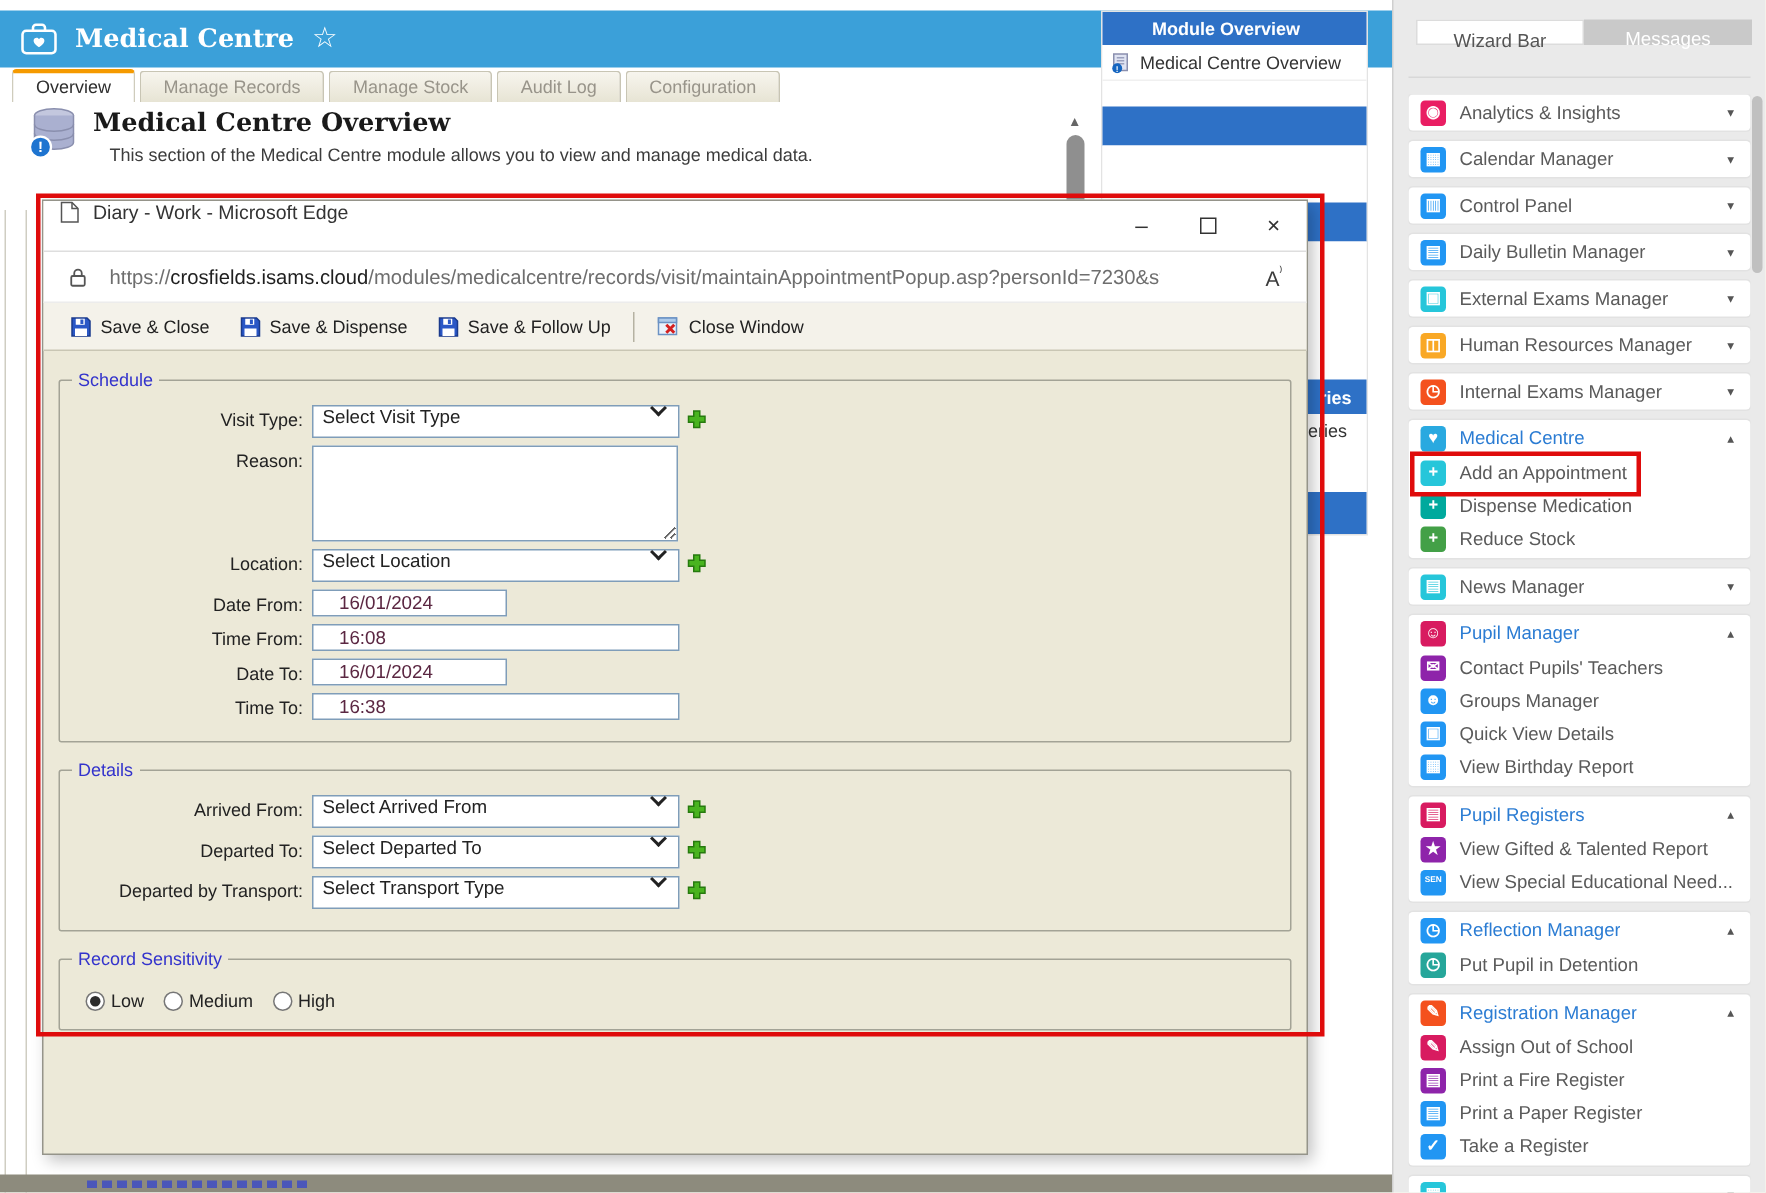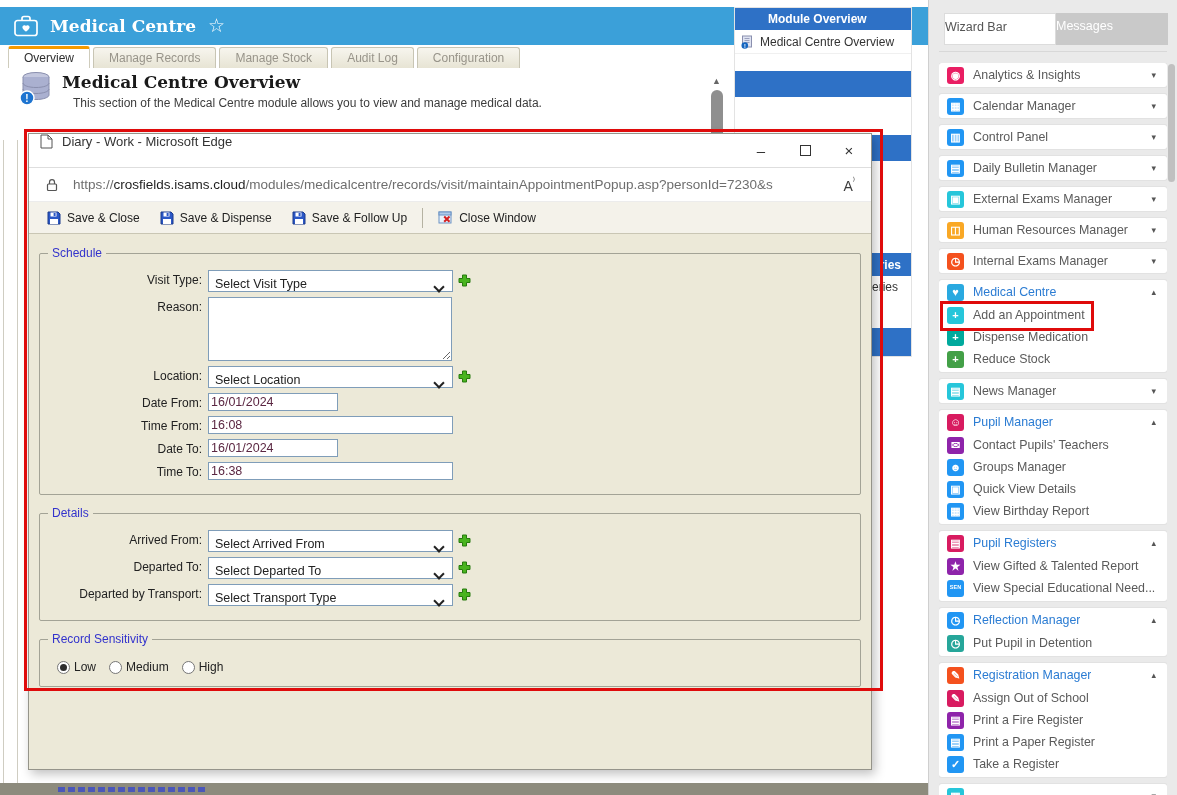--- a/index.html
+++ b/index.html
@@ -71,49 +71,49 @@
   .pp-toolbar{height:31px;background:#f4f2ea;border-bottom:1px solid #c9c6b4;display:flex;
               align-items:center;padding-left:8px}
   .tb-btn{display:flex;align-items:center;gap:6px;font-size:12px;color:#222;padding:0 10px;height:24px}
   .tb-sep{width:1px;height:20px;background:#b5b2a2;margin:0 5px}
   .pp-body{padding:7px 10px 0}
   fieldset{border:1px solid #a3a396;border-radius:2px;margin:0 0 11px;padding:5px 0 9px}
   fieldset.schedule{margin-top:5px}
   legend{color:#3333cc;font-size:12px;margin-left:8px;padding:0 4px}
   .frow{display:flex;align-items:flex-start;margin:5px 0}
   .flabel{width:162px;text-align:right;margin-right:6px;font-size:12px;color:#222;padding-top:3px;flex:0 0 162px}
-  .selbox{width:232px;height:20px;background:#fff;border:1px solid #7f9db9;display:flex;align-items:flex-end;
+  .selbox{width:232px;height:20px;background:#fff;border:1px solid #7f9db9;display:flex;align-items:flex-start;
           font-size:12.5px;color:#222;padding:0 5px 0 6px}
   .chev{margin-left:auto;width:6px;height:6px;border-right:2px solid #222;border-bottom:2px solid #222;
         transform:rotate(45deg);margin-top:-3px;margin-right:4px}
   .plus{margin-left:5px;margin-top:3px}
   textarea.reason{width:234px;height:56px;border:1px solid #7f9db9;resize:both;
                   font-family:"Liberation Sans",sans-serif;font-size:12.5px;padding:3px 4px;background:#fff}
-  input.txt{border:1px solid #7f9db9;height:18px;font-size:12.5px;color:#5b2742;padding:0 2px;
+  input.txt{border:1px solid #7f9db9;height:18px;font-size:12.5px;color:#5b2742;padding:0 17px;
             font-family:"Liberation Sans",sans-serif;background:#fff;box-sizing:border-box}
   input.date{width:130px}
   input.time{width:245px}
   .radio-row{display:flex;align-items:center;margin:9px 0 3px 17px;font-size:12px;color:#222}
   .radio{width:13px;height:13px;border:1px solid #767676;border-radius:50%;background:#fff;
          display:inline-flex;align-items:center;justify-content:center;margin-right:4px;box-sizing:border-box}
   .radio .dot{width:7px;height:7px;border-radius:50%;background:#2d2d2d;display:none}
   .radio.sel .dot{display:block}
   .radio-opt{display:flex;align-items:center;margin-right:13px}
 
   
   .red-popup-box{position:absolute;left:24px;top:129px;width:853px;height:556px;
                  border:3px solid #df0b0b;z-index:30;pointer-events:none}
   .hl-box{position:absolute;left:1px;top:-3px;width:148px;height:24px;border:3px solid #df0b0b;
           pointer-events:none;z-index:30}
 
   
   .sidebar{position:absolute;right:0;top:0;width:249px;height:795px;background:#eaeaea;
            border-left:1px solid #cfcfcf;box-sizing:border-box}
   .sb-tabs{position:absolute;left:15px;top:13px;display:flex}
-  .sb-tab{width:112px;height:32px;line-height:27px;font-size:12.5px;box-sizing:border-box}
+  .sb-tab{width:112px;height:17px;line-height:27px;text-align:center;font-size:12.5px;box-sizing:border-box}
   .sb-tab.active{background:#fff;color:#555;border:1px solid #dcdcdc}
   .sb-tab.inactive{background:#c9c9c9;color:#fff}
   .sb-divider{position:absolute;left:10px;right:10px;top:51px;height:1px;background:#d8d8d8}
   .sb-list{position:absolute;left:10px;top:63px;width:228px;display:flex;flex-direction:column;gap:7px;
            height:732px;overflow:hidden}
   .sb-card{background:#fff;border-radius:3px;box-shadow:0 0 0 1px #e2e2e2;flex:0 0 auto}
   .sb-row{height:22px;display:flex;align-items:center;position:relative}
   .sb-row.single,.sb-row.header{height:24px}
   .sb-card.group{padding-bottom:2px}
   .sb-ico{width:17px;height:17px;border-radius:3px;margin:0 9px 0 8px;color:#fff;font-size:11px;

